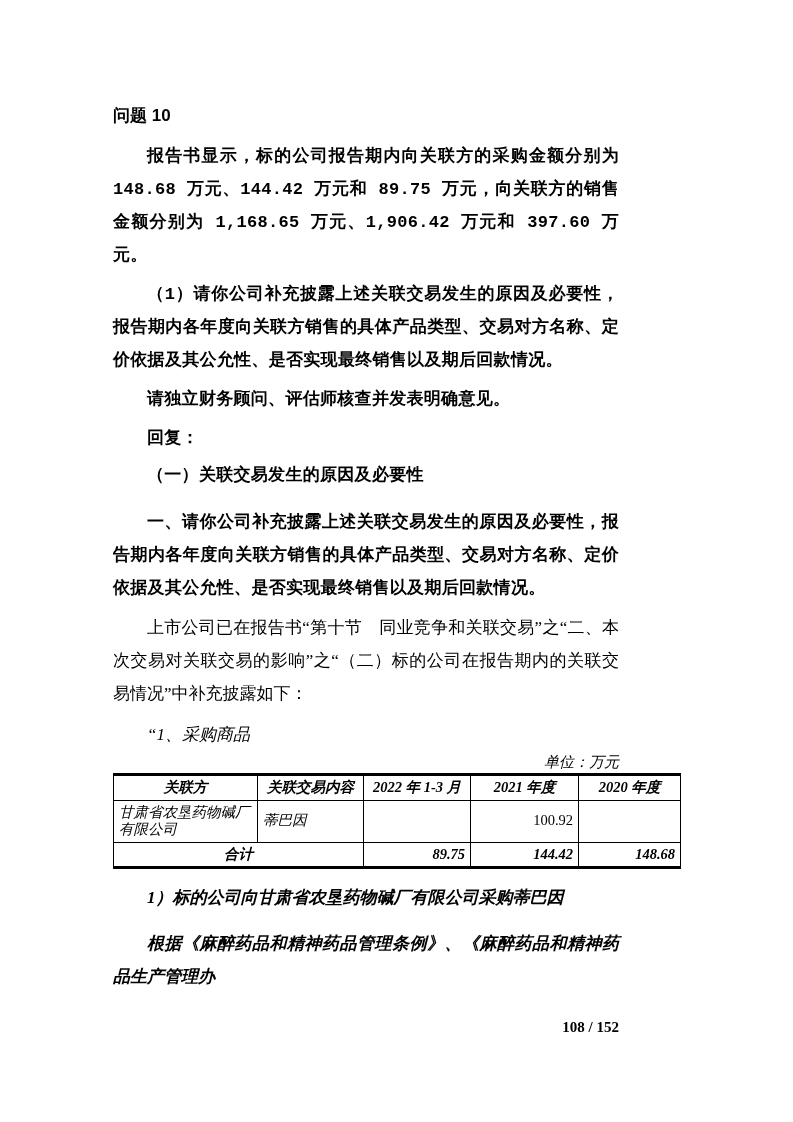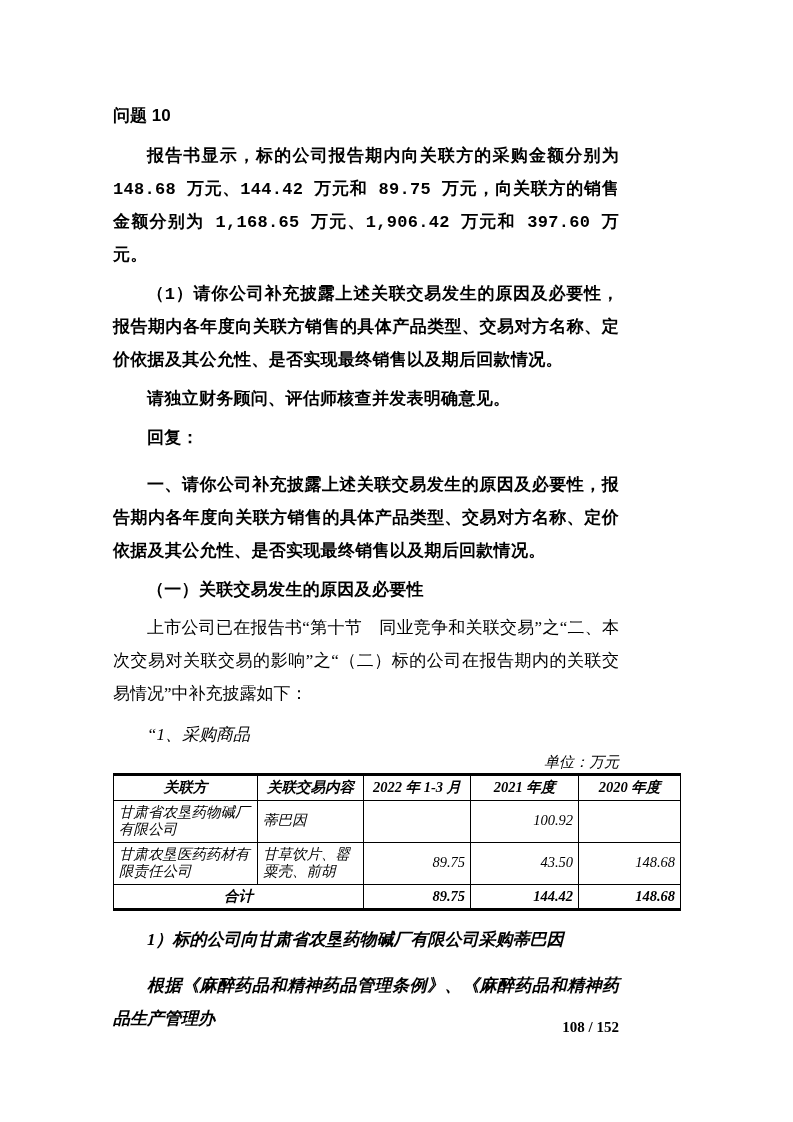--- a/index.html
+++ b/index.html
@@ -80,21 +80,21 @@
     padding: 3px 5px;
     vertical-align: middle;
   }
   table.rpt th {
     font-weight: bold;
     text-align: center;
     padding: 3px 2px;
     font-style: italic;
   }
   td.t-left { text-align: left; font-style: italic; }
-  td.t-num  { text-align: right; padding-right: 8px; font-style: italic; }
+  td.t-num  { text-align: right; padding-right: 8px; }
   td.t-total-label {
     text-align: center;
     font-weight: bold;
     font-style: italic;
   }
   td.t-num-bold {
     text-align: right;
     padding-right: 8px;
     font-weight: bold;
     font-style: italic;
@@ -125,23 +125,23 @@
 
     <p class="para hei-bold">报告书显示，标的公司报告期内向关联方的采购金额分别为 148.68 万元、144.42 万元和 89.75 万元，向关联方的销售金额分别为 1,168.65 万元、1,906.42 万元和 397.60 万元。</p>
 
     <p class="para hei-bold">（1）请你公司补充披露上述关联交易发生的原因及必要性，报告期内各年度向关联方销售的具体产品类型、交易对方名称、定价依据及其公允性、是否实现最终销售以及期后回款情况。</p>
 
 
     <p class="para hei-bold">请独立财务顾问、评估师核查并发表明确意见。</p>
 
     <p class="para hei-bold reply-label">回复：</p>
 
+    <p class="para hei-bold subsection">（一）关联交易发生的原因及必要性</p>
+
     <p class="para hei-bold section-num">一、请你公司补充披露上述关联交易发生的原因及必要性，报告期内各年度向关联方销售的具体产品类型、交易对方名称、定价依据及其公允性、是否实现最终销售以及期后回款情况。</p>
-
-    <p class="para hei-bold subsection">（一）关联交易发生的原因及必要性</p>
 
     <p class="para song">上市公司已在报告书“第十节　同业竞争和关联交易”之“二、本次交易对关联交易的影响”之“（二）标的公司在报告期内的关联交易情况”中补充披露如下：</p>
 
     <p class="para kai purchase-heading">“1、采购商品</p>
 
     <div class="unit-label kai">单位：万元</div>
 
     <table class="rpt">
       <colgroup>
         <col style="width:144px">
@@ -161,27 +161,20 @@
       </thead>
       <tbody>
         <tr>
           <td class="t-left">甘肃省农垦药物碱厂有限公司</td>
           <td class="t-left">蒂巴因</td>
           <td class="t-num"></td>
           <td class="t-num">100.92</td>
           <td class="t-num"></td>
         </tr>
         <tr>
-          <td class="t-left">甘肃农垦医药药材有限责任公司</td>
-          <td class="t-left">甘草饮片、罂粟壳、前胡</td>
-          <td class="t-num">89.75</td>
-          <td class="t-num">43.50</td>
-          <td class="t-num">148.68</td>
-        </tr>
-        <tr>
           <td class="t-total-label" colspan="2">合计</td>
           <td class="t-num-bold">89.75</td>
           <td class="t-num-bold">144.42</td>
           <td class="t-num-bold">148.68</td>
         </tr>
       </tbody>
     </table>
 
     <p class="para kai-bold item-heading">1）标的公司向甘肃省农垦药物碱厂有限公司采购蒂巴因</p>
 

